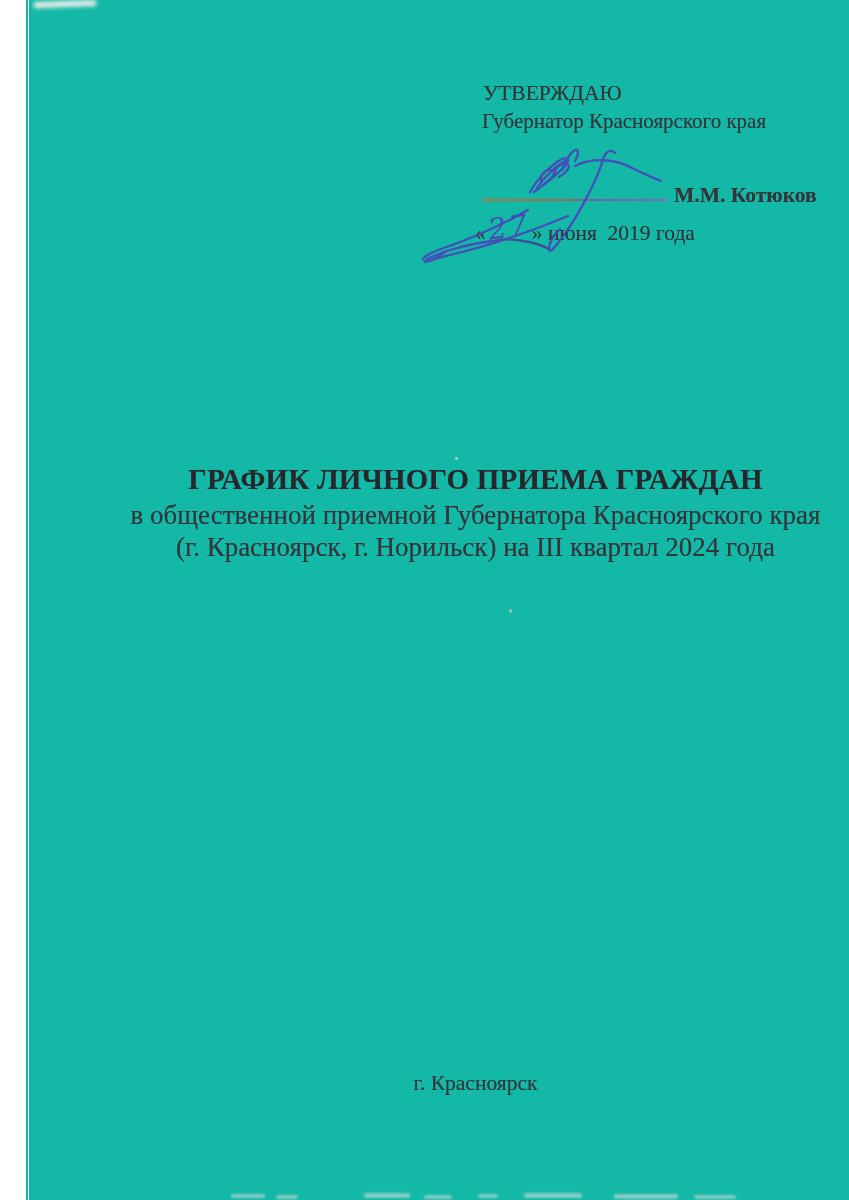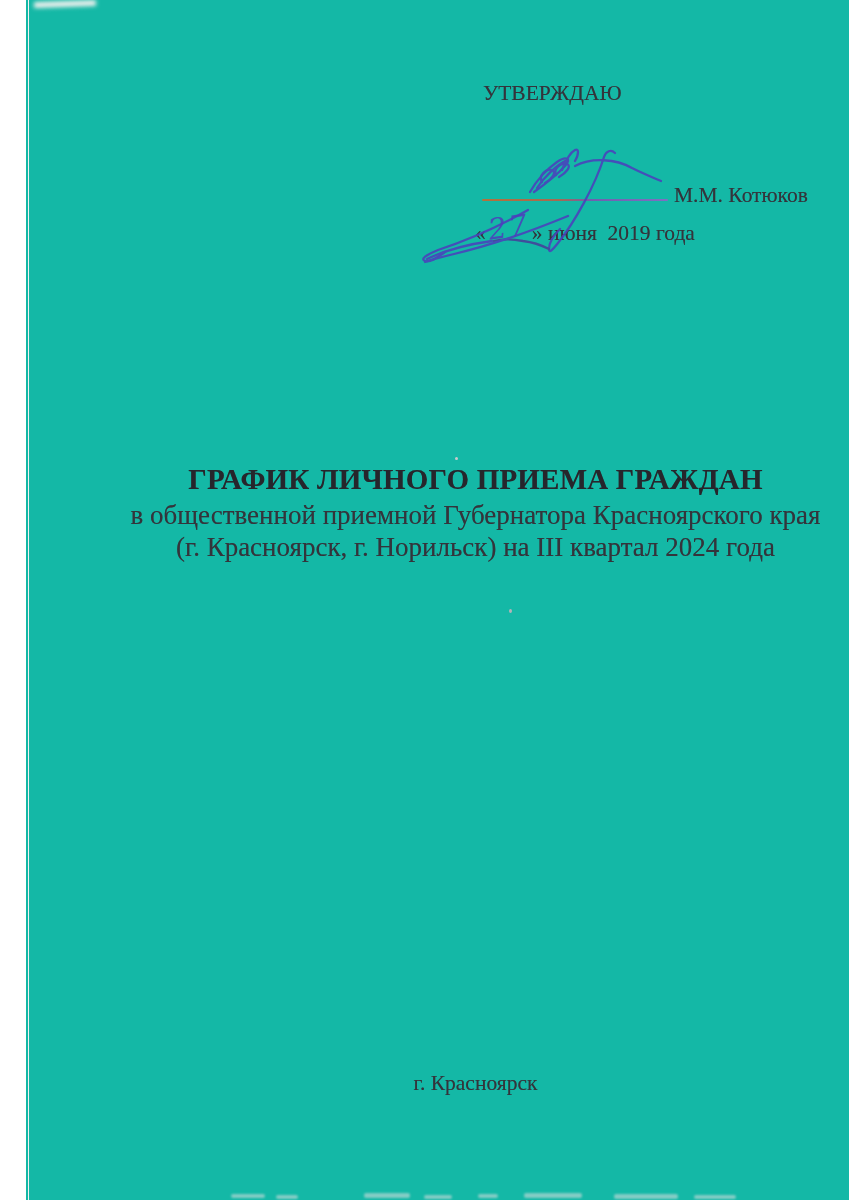--- a/index.html
+++ b/index.html
@@ -10,21 +10,21 @@
     color:#34343b;
     margin-left:26px;
   }
   .txt{
     position:absolute;white-space:pre;
     text-shadow:0 0 .6px rgba(52,52,62,.5);
     color:#34343b;
   }
   .stamp-label{left:457px;top:81px;font-size:21.5px;}
   .approver-title{left:456px;top:109px;font-size:21px;}
-  .approver-name{left:648px;top:183px;font-size:21.5px;}
+  .approver-name{left:648px;top:183px;font-size:21.5px;font-weight:bold;}
   .sig-baseline{
     position:absolute;left:456px;top:199px;width:186px;height:2px;
     background:linear-gradient(90deg,#b5713b 0%,#a66a52 42%,#6f5fae 58%,#7e70c2 100%);
     border-radius:1px;
   }
   .date-row{left:449px;top:213px;font-size:21.5px;display:flex;align-items:baseline;}
   .hand-day{
     display:inline-block;width:46px;text-align:center;
     font-family:"DejaVu Serif",serif;font-style:italic;
     font-size:29px;color:#4b41bc;opacity:.88;
@@ -46,20 +46,21 @@
 </style>
 </head>
 <body>
 
 <div id="page">
 
   <div class="edge-line"></div>
   <div class="corner-smudge"></div>
 
   <div class="txt stamp-label">УТВЕРЖДАЮ</div>
+  <div class="txt approver-title">Губернатор Красноярского края</div>
 
   <div class="sig-baseline"></div>
 
   <div class="txt approver-name">М.М. Котюков</div>
 
   <div class="txt date-row"><span>«</span><span class="hand-day">27</span><span>»</span><span> июня  2019 года</span></div>
 
   <svg class="signature" width="350" height="170" viewBox="380 130 350 170" fill="none" stroke="#4b41bc" stroke-width="2.3" stroke-linecap="round" stroke-linejoin="round" opacity="0.88">
 
     <path d="M504,192 C510,181 521,169 531,162 C540,156 546,158 539,166 C529,177 515,187 508,192"></path>

